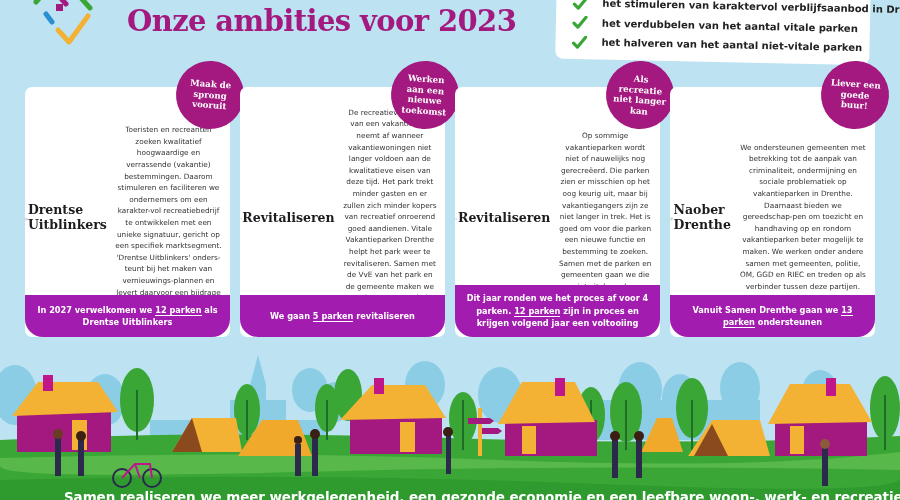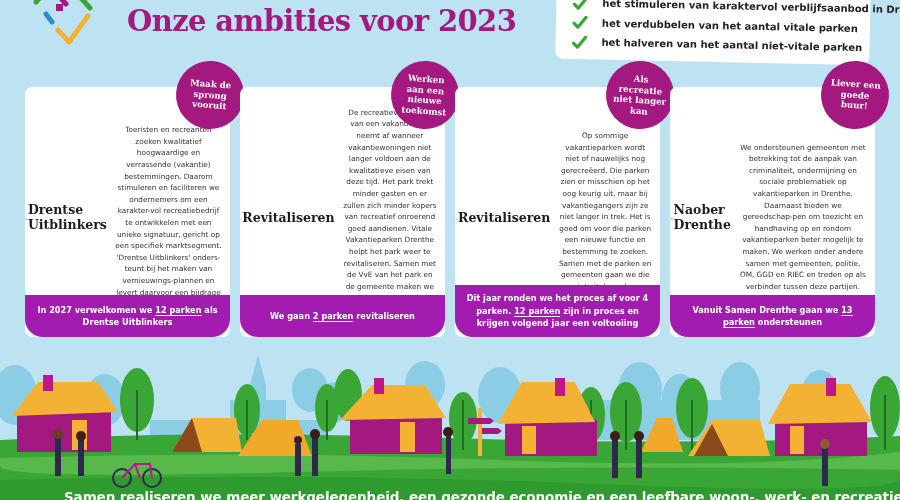--- a/index.html
+++ b/index.html
@@ -142,21 +142,21 @@
         <line x1="17" y1="3" x2="17" y2="7"></line>
           <line x1="8" y1="7" x2="11" y2="10"></line>
           <line x1="26" y1="7" x2="23" y2="10"></line>
         <line x1="5" y1="16" x2="9" y2="16"></line>
           <circle cx="17" cy="16" r="5"></circle>
         <path d="M17 16 v10 l-3 -3 a2 2 0 0 0 -3 3 l6 7 h12 a4 4 0 0 0 4 -4 v-7 a2 2 0 0 0 -4 0 v-1 a2 2 0 0 0 -4 0 v-1 a2 2 0 0 0 -4 0"></path>
       </svg>
       <div class="card-title">Revitaliseren</div>
       <div class="card-body">De recreatieve waarde van een vakantiepark neemt af wanneer vakantiewoningen niet langer voldoen aan de kwalitatieve eisen van deze tijd. Het park trekt minder gasten en er zullen zich minder kopers van recreatief onroerend goed aandienen. Vitale Vakantieparken Drenthe helpt het park weer te revitaliseren. Samen met de VvE van het park en de gemeente maken we een plan van aanpak dat leidt naar een gezonde recreatieve toekomst.</div>
       <div class="card-footer">
-        <span><span>We gaan </span><u>2 parken</u><span> revitaliseren</span></span>
+        <span><span>We gaan </span><u>5 parken</u><span> revitaliseren</span></span>
       </div>
     </div>
     <div class="badge">Werken aan een nieuwe toekomst</div>
   </div>
 
   <div class="card" style="left:430px;">
     <div class="card-inner">
       <svg class="card-icon" viewBox="0 0 40 40" fill="none" stroke="#2a8fd0" stroke-width="1.8">
         <circle cx="11" cy="12" r="4"></circle>
           <line x1="16" y1="12" x2="22" y2="12"></line>

